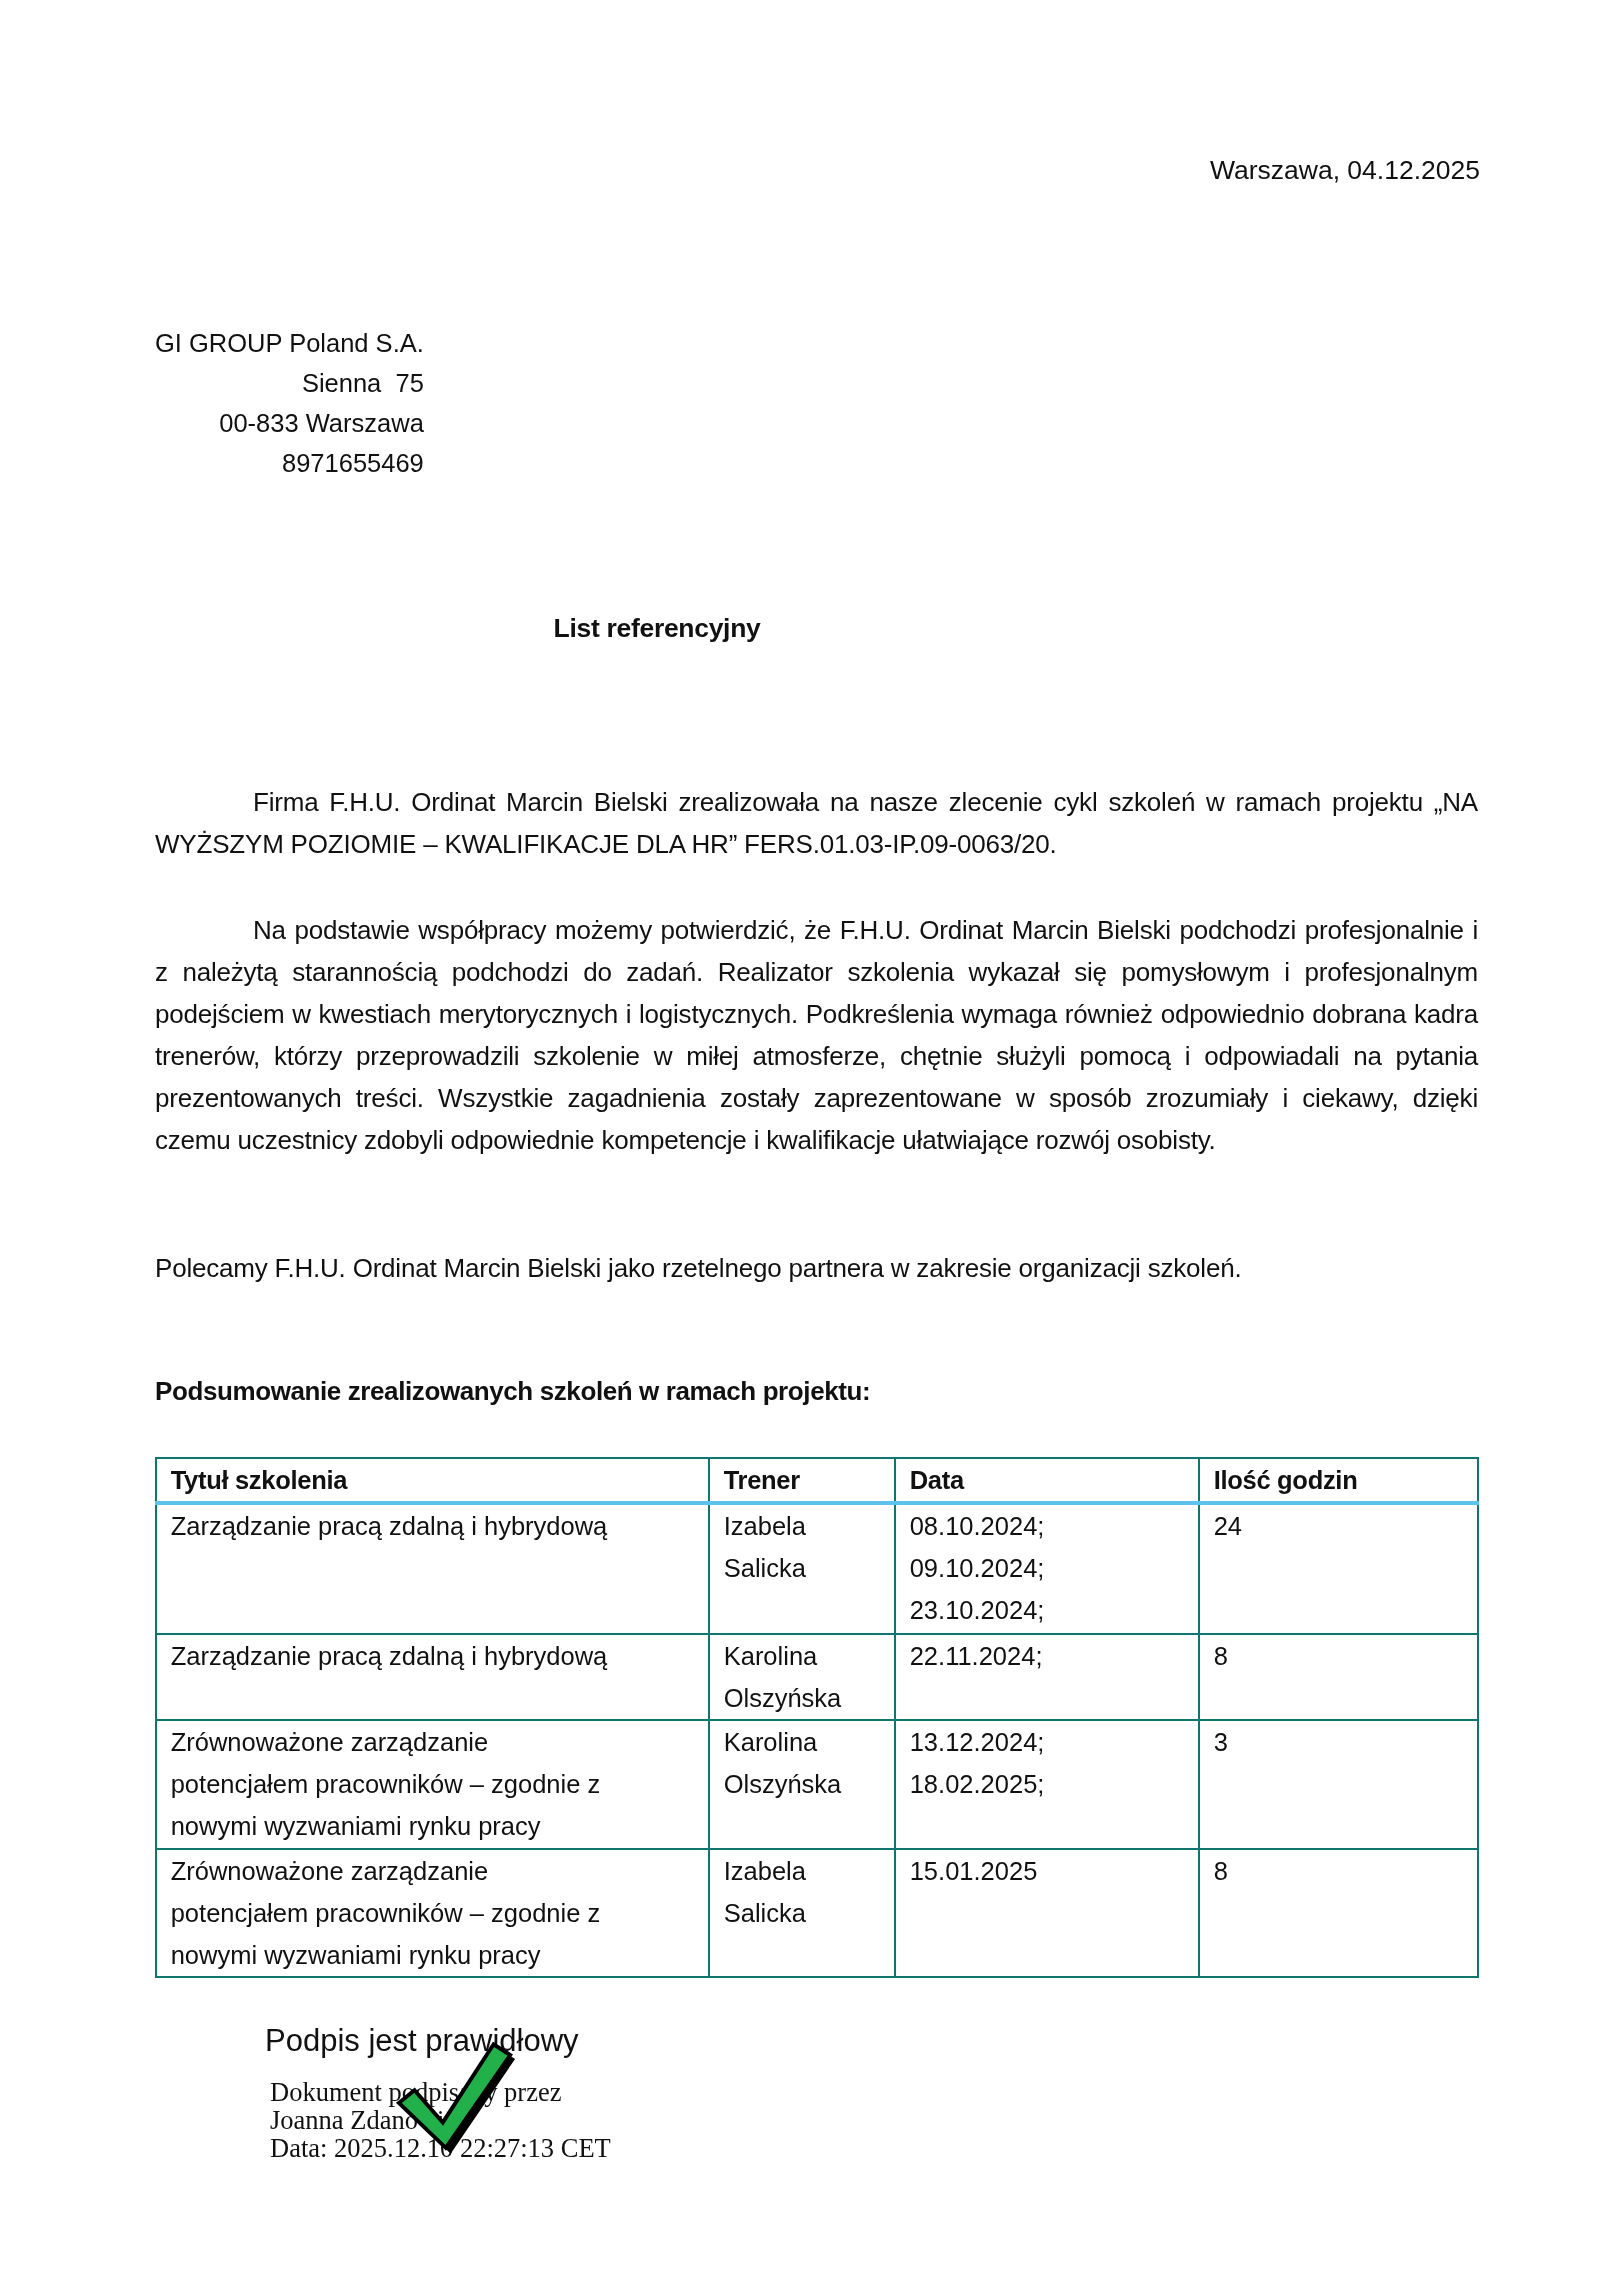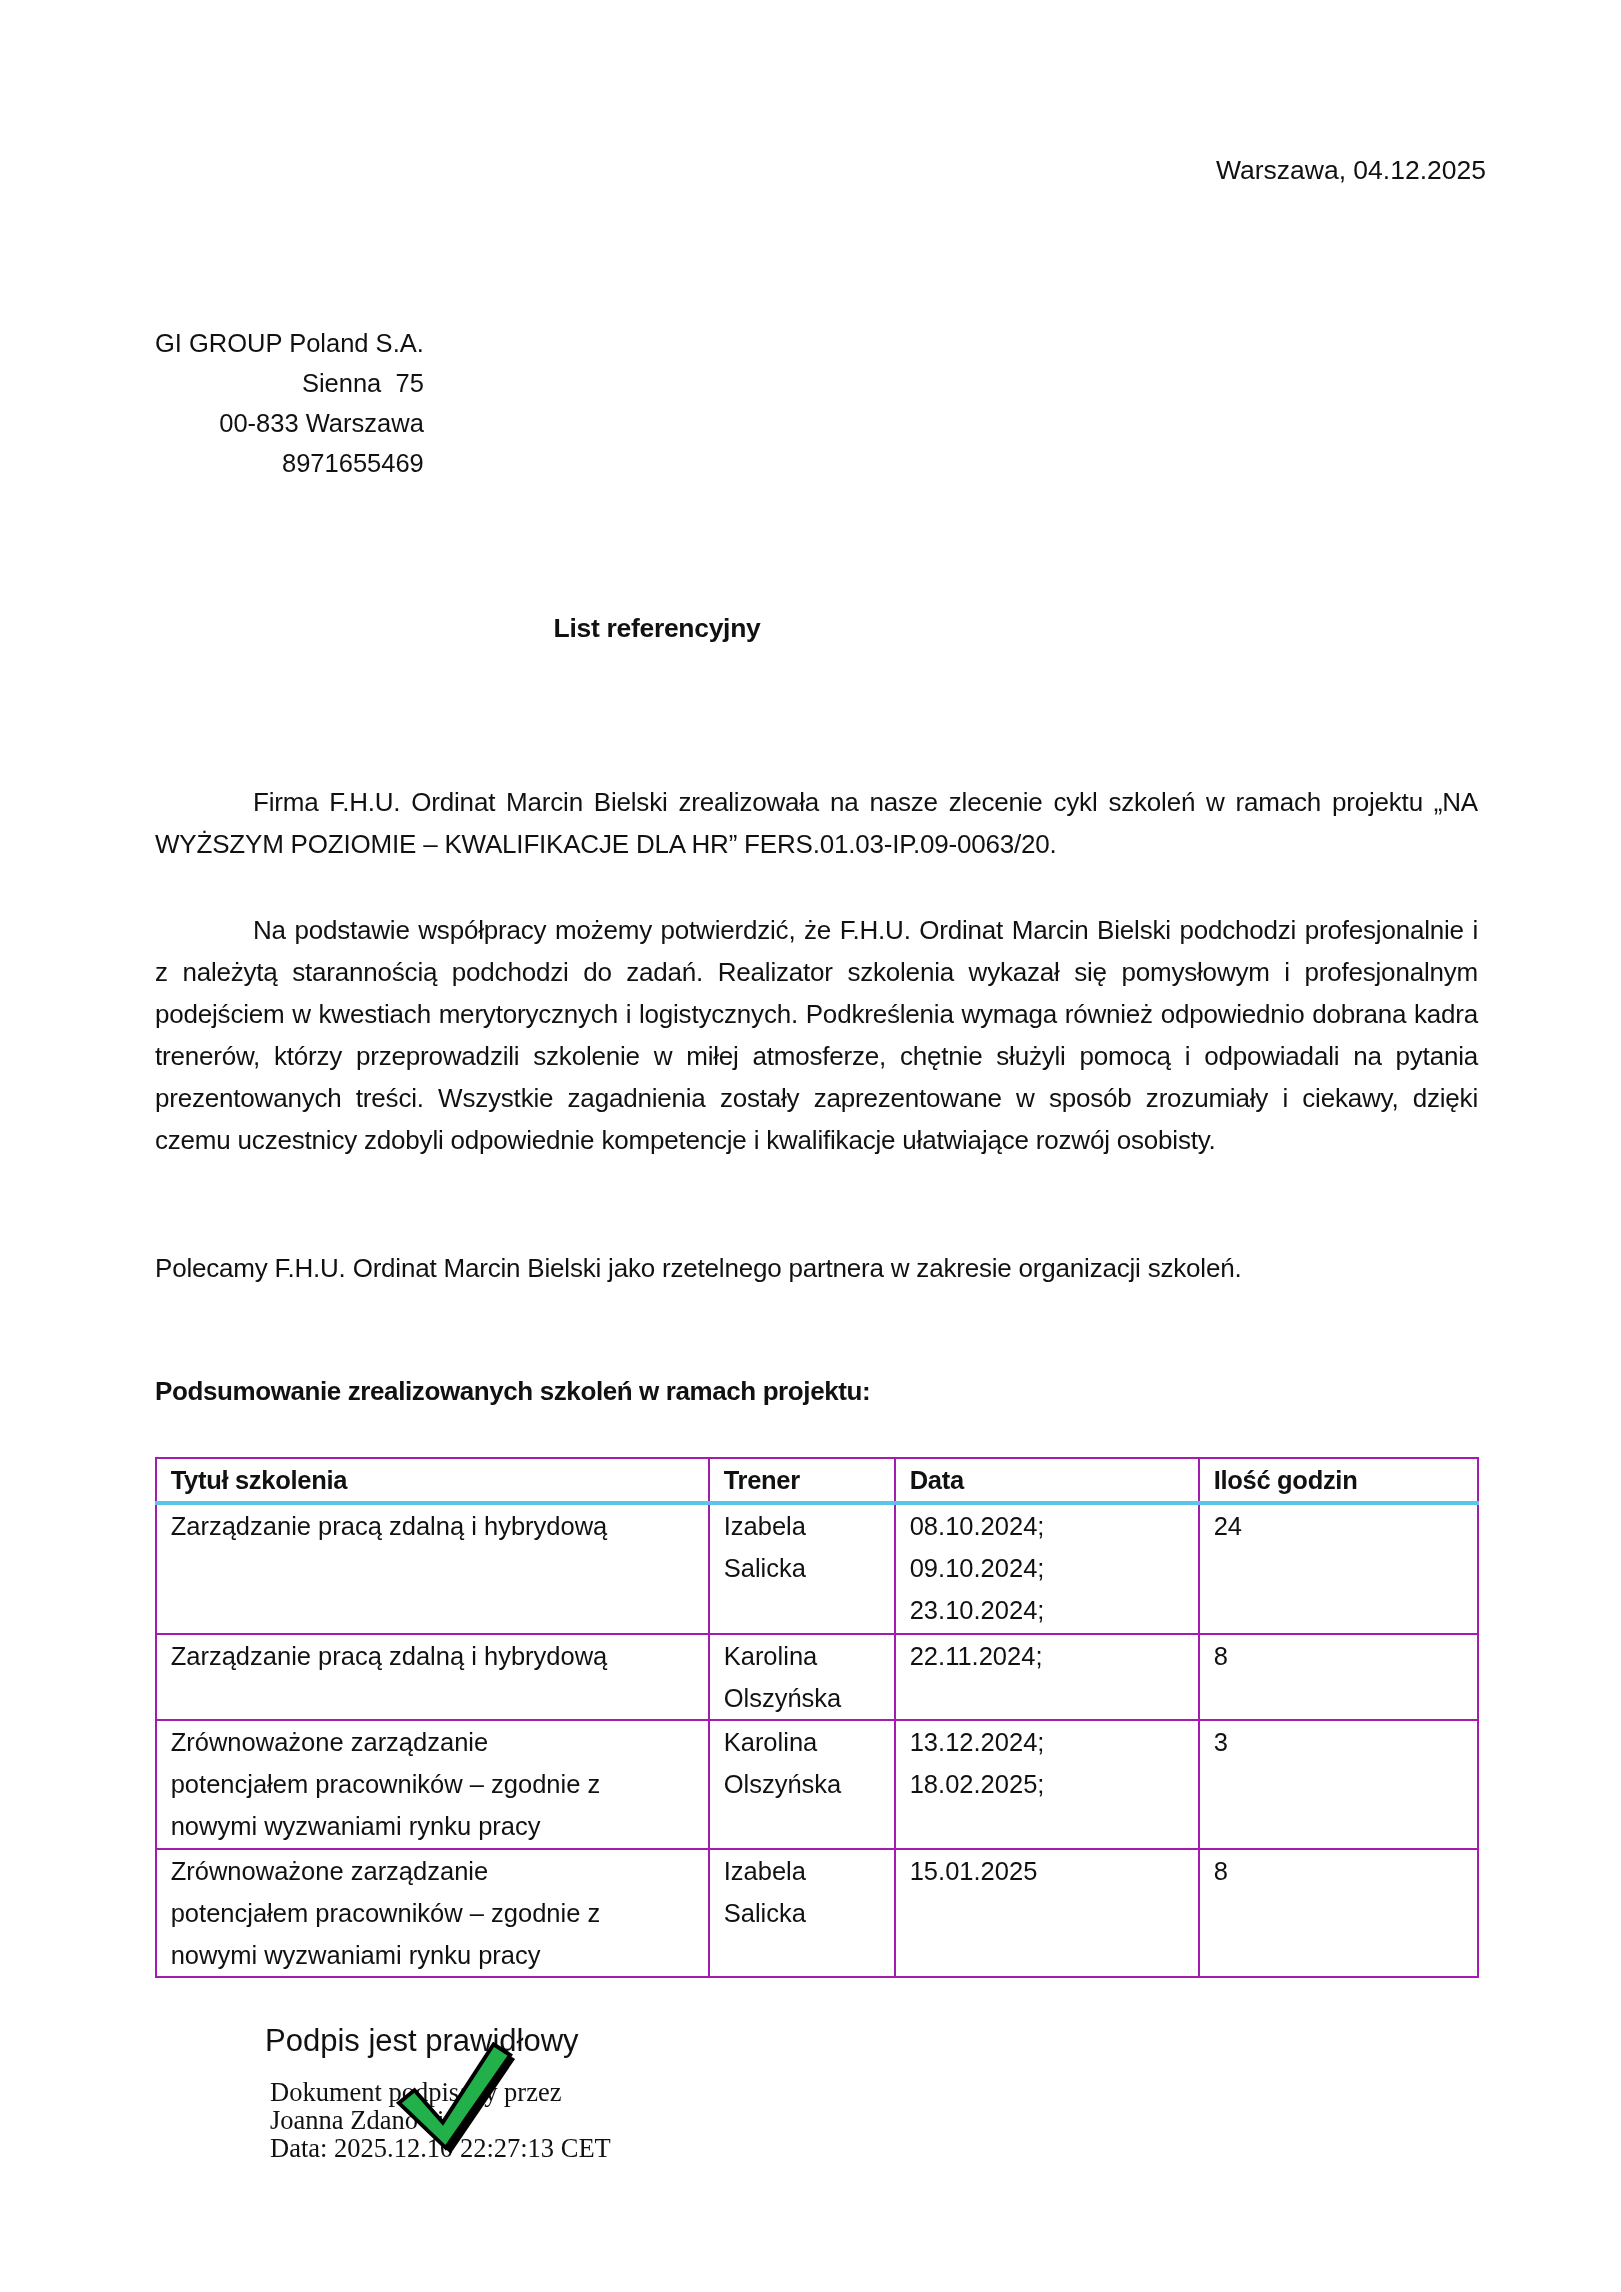--- a/index.html
+++ b/index.html
@@ -1,21 +1,21 @@
 <!DOCTYPE html>
 <html><head>
 <meta charset="utf-8">
 <style>
   html, body { margin: 0; padding: 0; background: #ffffff; }
   body {
     width: 1621px; height: 2293px; position: relative; overflow: hidden;
     font-family: "Liberation Sans", sans-serif; color: #111111;
   }
   .abs { position: absolute; }
-  .page-date { top: 155px; right: 135px; font-size: 26.5px; white-space: nowrap; }
+  .page-date { top: 155px; right: 141px; font-size: 26.5px; white-space: nowrap; }
   .address { top: 323px; left: 155px; font-size: 25.5px; line-height: 40px; text-align: right; }
   .address div { white-space: nowrap; }
   .doc-title { top: 613px; left: 0; width: 1314px; text-align: center; font-size: 26.5px; font-weight: bold; letter-spacing: -0.3px; }
   .para {
     left: 155px; width: 1323px; font-size: 26px; line-height: 42px;
     text-align: justify; text-indent: 98px; letter-spacing: -0.2px;
   }
   .para-1 { top: 781px; }
   .para-2 { top: 909px; }
   .para-3 { top: 1247px; text-indent: 0; }
@@ -23,21 +23,21 @@
 
   table.summary {
     position: absolute; top: 1457px; left: 155px; width: 1322px;
     border-collapse: collapse; font-size: 25.5px; table-layout: fixed;
   }
   table.summary col.c1 { width: 553px; }
   table.summary col.c2 { width: 186px; }
   table.summary col.c3 { width: 304px; }
   table.summary col.c4 { width: 279px; }
   table.summary th, table.summary td {
-    border: 2px solid #a21caf; vertical-align: top; text-align: left;
+    border: 2px solid #0f766e; vertical-align: top; text-align: left;
     padding: 0 9.8px 0 13.7px; line-height: 42px; margin-top: 39px;
   }
   table.summary th { font-weight: bold; height: 42px; letter-spacing: -0.3px; }
   table.summary thead tr th { border-bottom: 4.9px solid #5cc3ea; }
   table.summary td .line { display: block; white-space: nowrap; }
   tr.r1 td { height: 128px; }
   tr.r2 td { height: 83px; }
   tr.r3 td { height: 127px; }
   tr.r4 td { height: 125px; }
 

